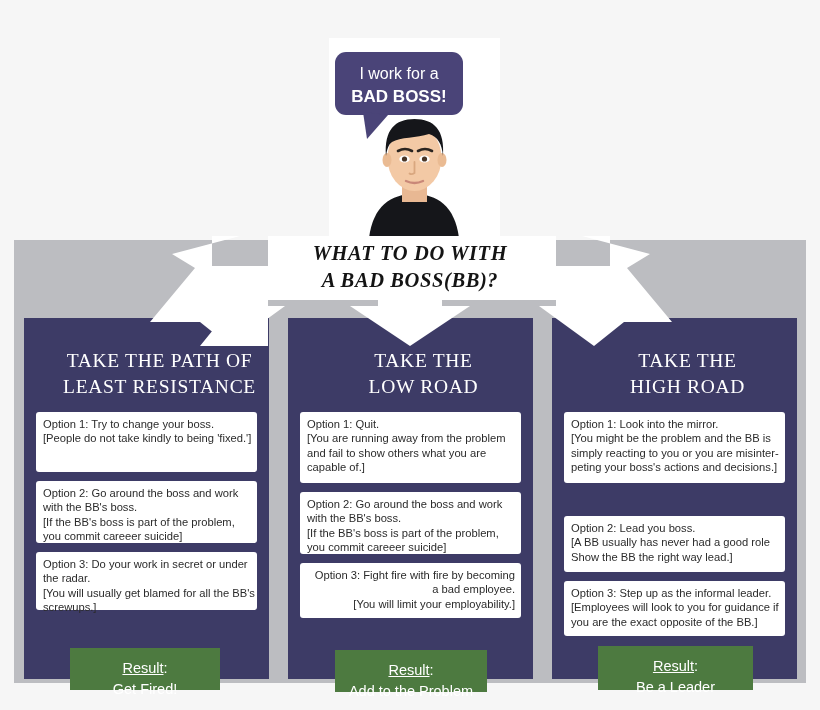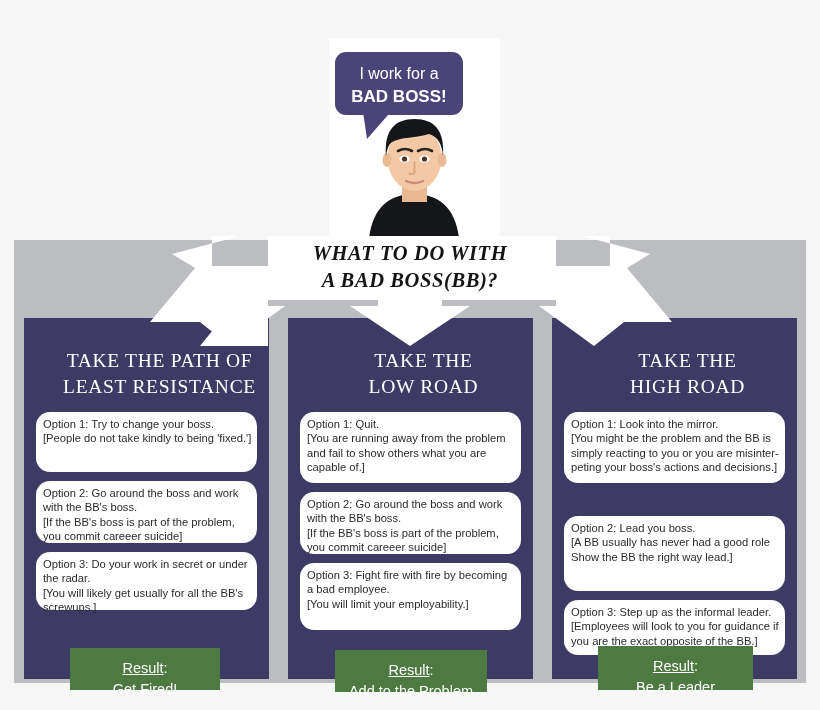--- a/index.html
+++ b/index.html
@@ -52,37 +52,37 @@
     text-align:center;color:#ffffff;
     font-family:"Liberation Serif", serif;
     font-size:19.5px;font-weight:400;letter-spacing:.7px;line-height:1.34;margin-left:13px;
   }
   .col-head .l{display:block;}
   .opts{
     position:absolute;left:12px;right:12px;top:94px;
   }
   .opt{
     background:#ffffff;color:#2b2b2b;
-    border-radius:14px;
+    border-radius:3px;
     padding:5px 6px 5px 7px;
     margin-bottom:9px;
     font-size:11.2px;line-height:1.28;
     font-family:"Liberation Sans", sans-serif;
     box-sizing:border-box;
   }
   .opt .ln{display:block;white-space:pre;}
   
   #col0 .opt:nth-child(1){height:60px;}
   #col0 .opt:nth-child(2){height:62px;}
   #col0 .opt:nth-child(3){height:58px;}
   #col1 .opt:nth-child(1){height:71px;}
   #col1 .opt:nth-child(2){height:62px;}
-  #col1 .opt:nth-child(3){height:67px;}
+  #col1 .opt:nth-child(3){height:55px;text-align:right;}
   #col2 .opt:nth-child(1){height:71px;}
-  #col2 .opt:nth-child(2){height:75px;margin-top:33px;}
+  #col2 .opt:nth-child(2){height:56px;margin-top:33px;}
   #col2 .opt:nth-child(3){height:55px;}
   
   .result{
     position:absolute;
     background:#4d7a40;color:#ffffff;
     text-align:center;
     font-size:14.5px;line-height:1.42;
     z-index:7;
     box-sizing:border-box;
     padding-top:10px;
@@ -169,21 +169,21 @@
     </div>
     <div class="opt">
       <span class="ln">Option 2: Go around the boss and work</span>
       <span class="ln">with the BB's boss.</span>
       <span class="ln">[If the BB's boss is part of the problem,</span>
       <span class="ln">you commit careeer suicide]</span>
     </div>
     <div class="opt">
       <span class="ln">Option 3: Do your work in secret or under</span>
       <span class="ln">the radar.</span>
-      <span class="ln">[You will likely get usually for all the BB's</span>
+      <span class="ln">[You will usually get blamed for all the BB's</span>
       <span class="ln">screwups.]</span>
     </div>
   </div>
 </div>
 
 <div class="col" id="col1">
   <div class="col-head">
     <span class="l">TAKE THE</span>
     <span class="l">LOW ROAD</span>
   </div>

